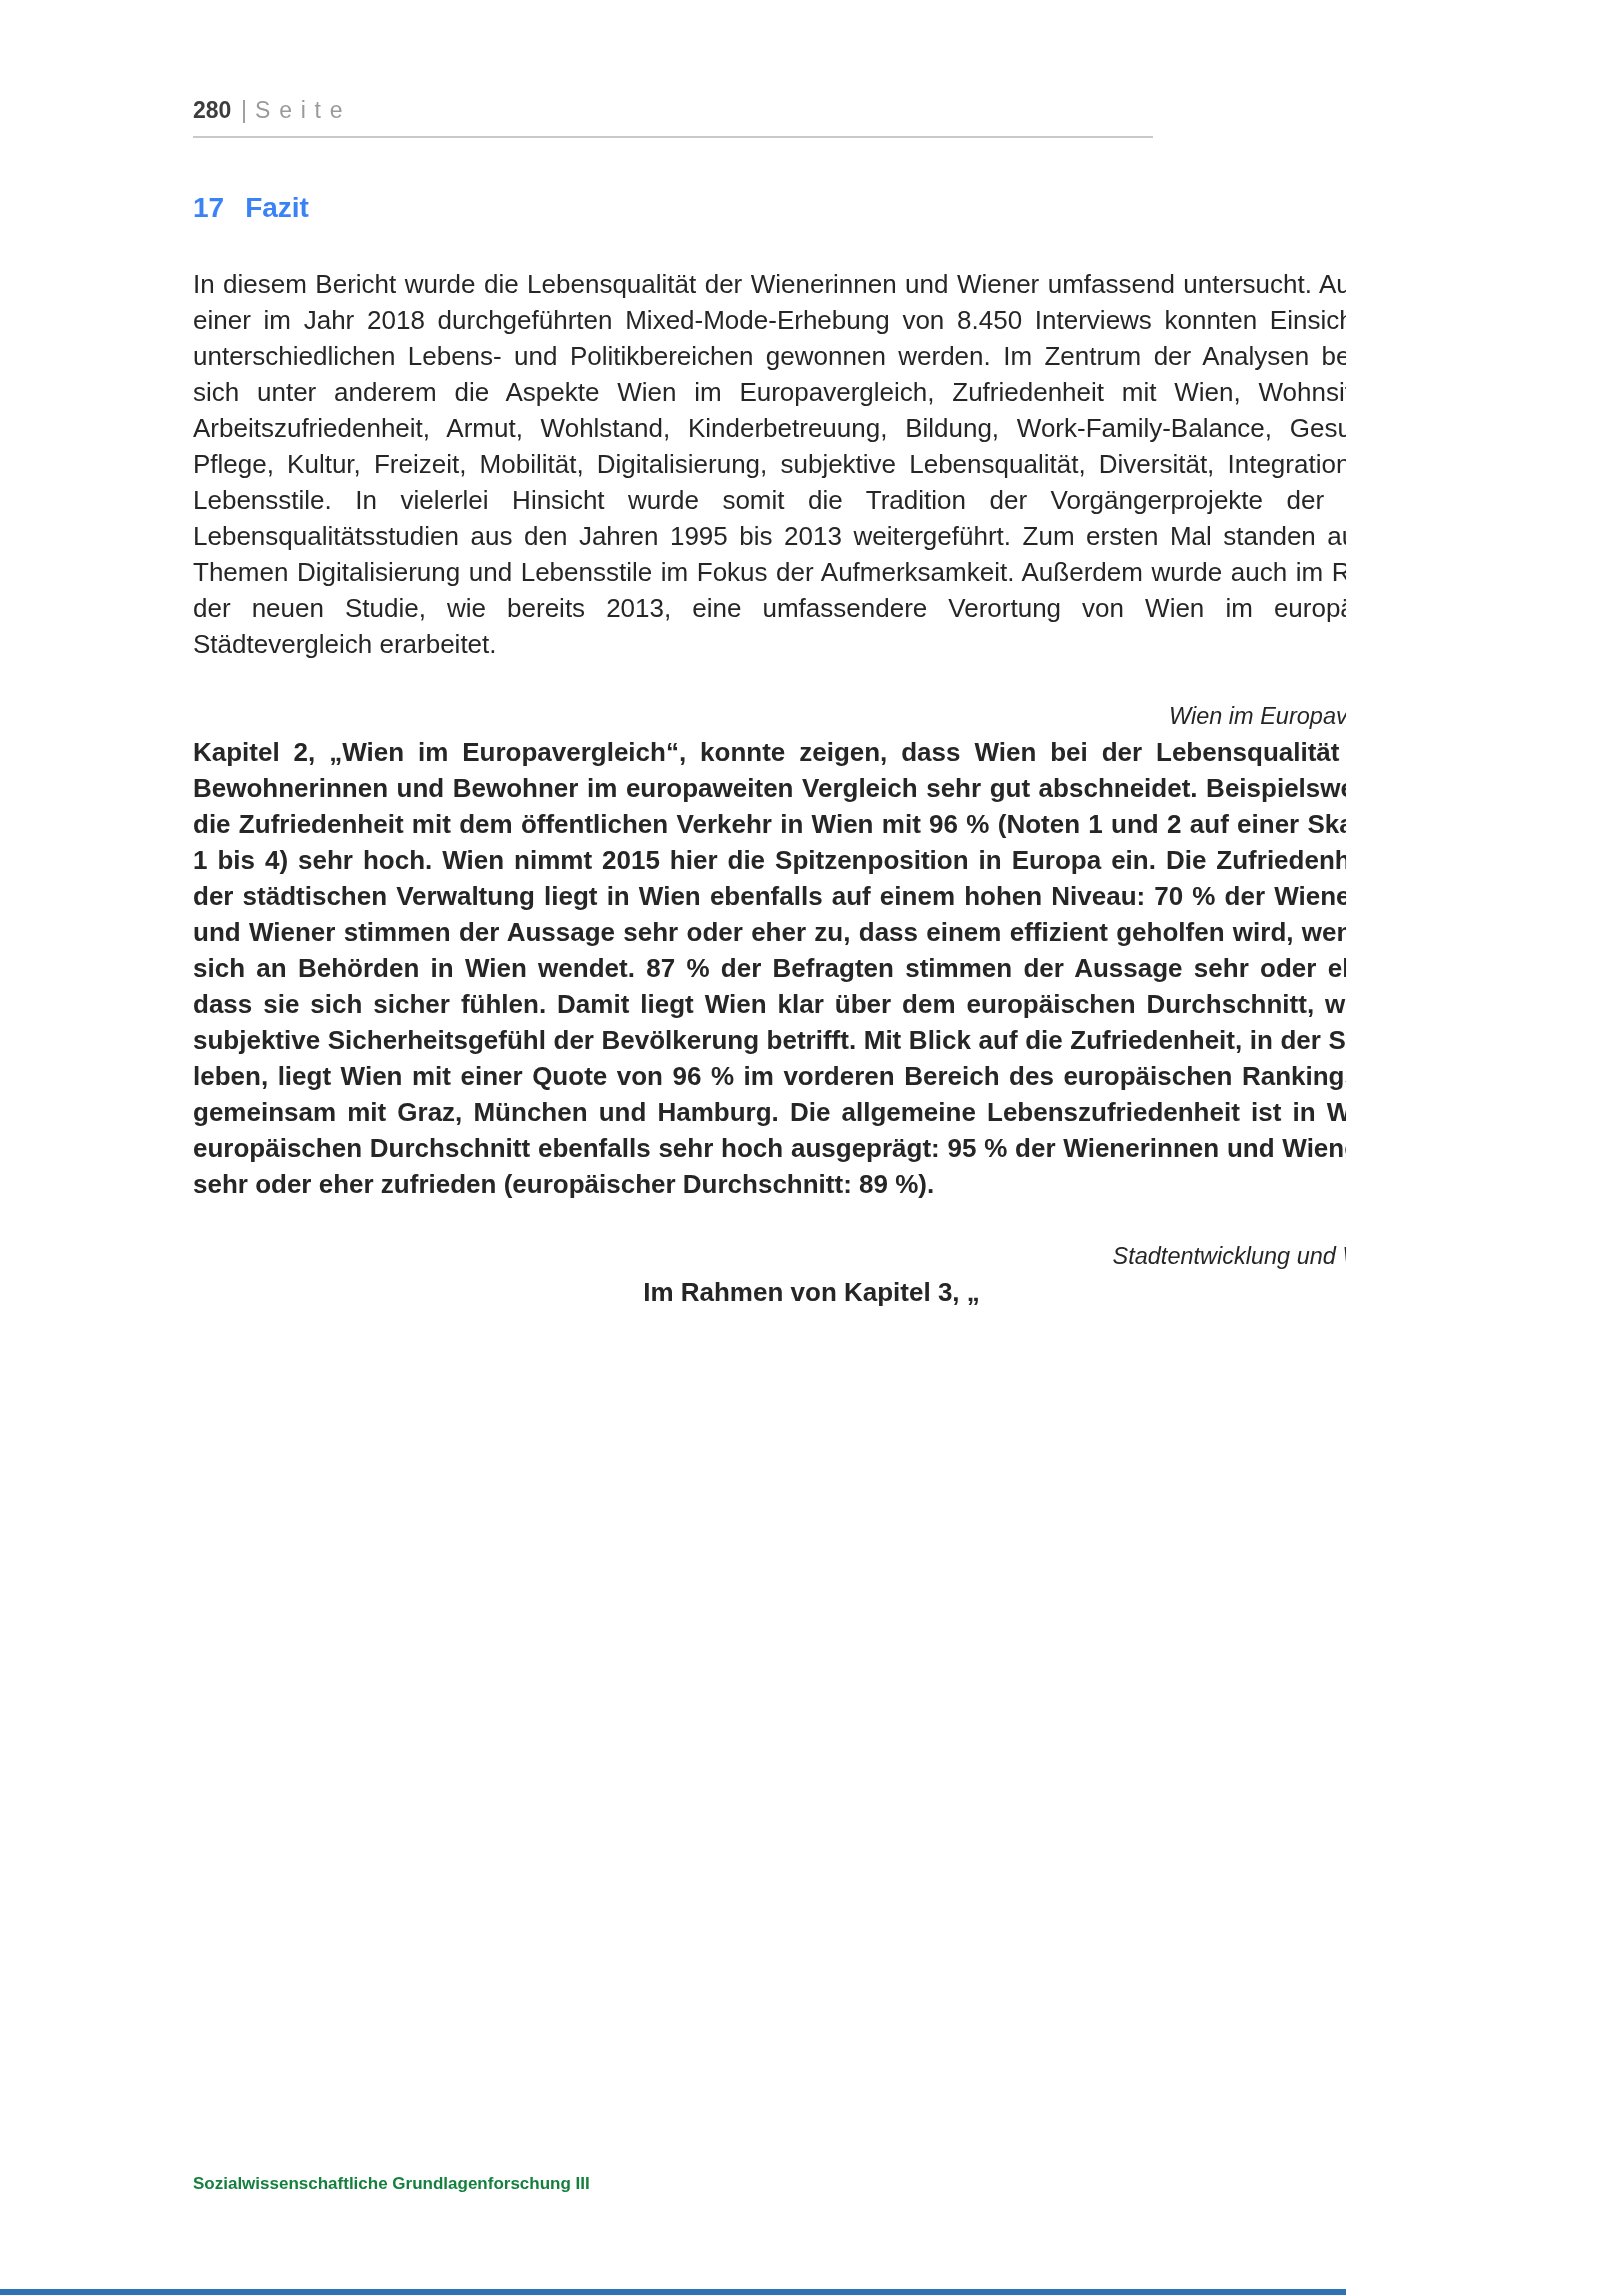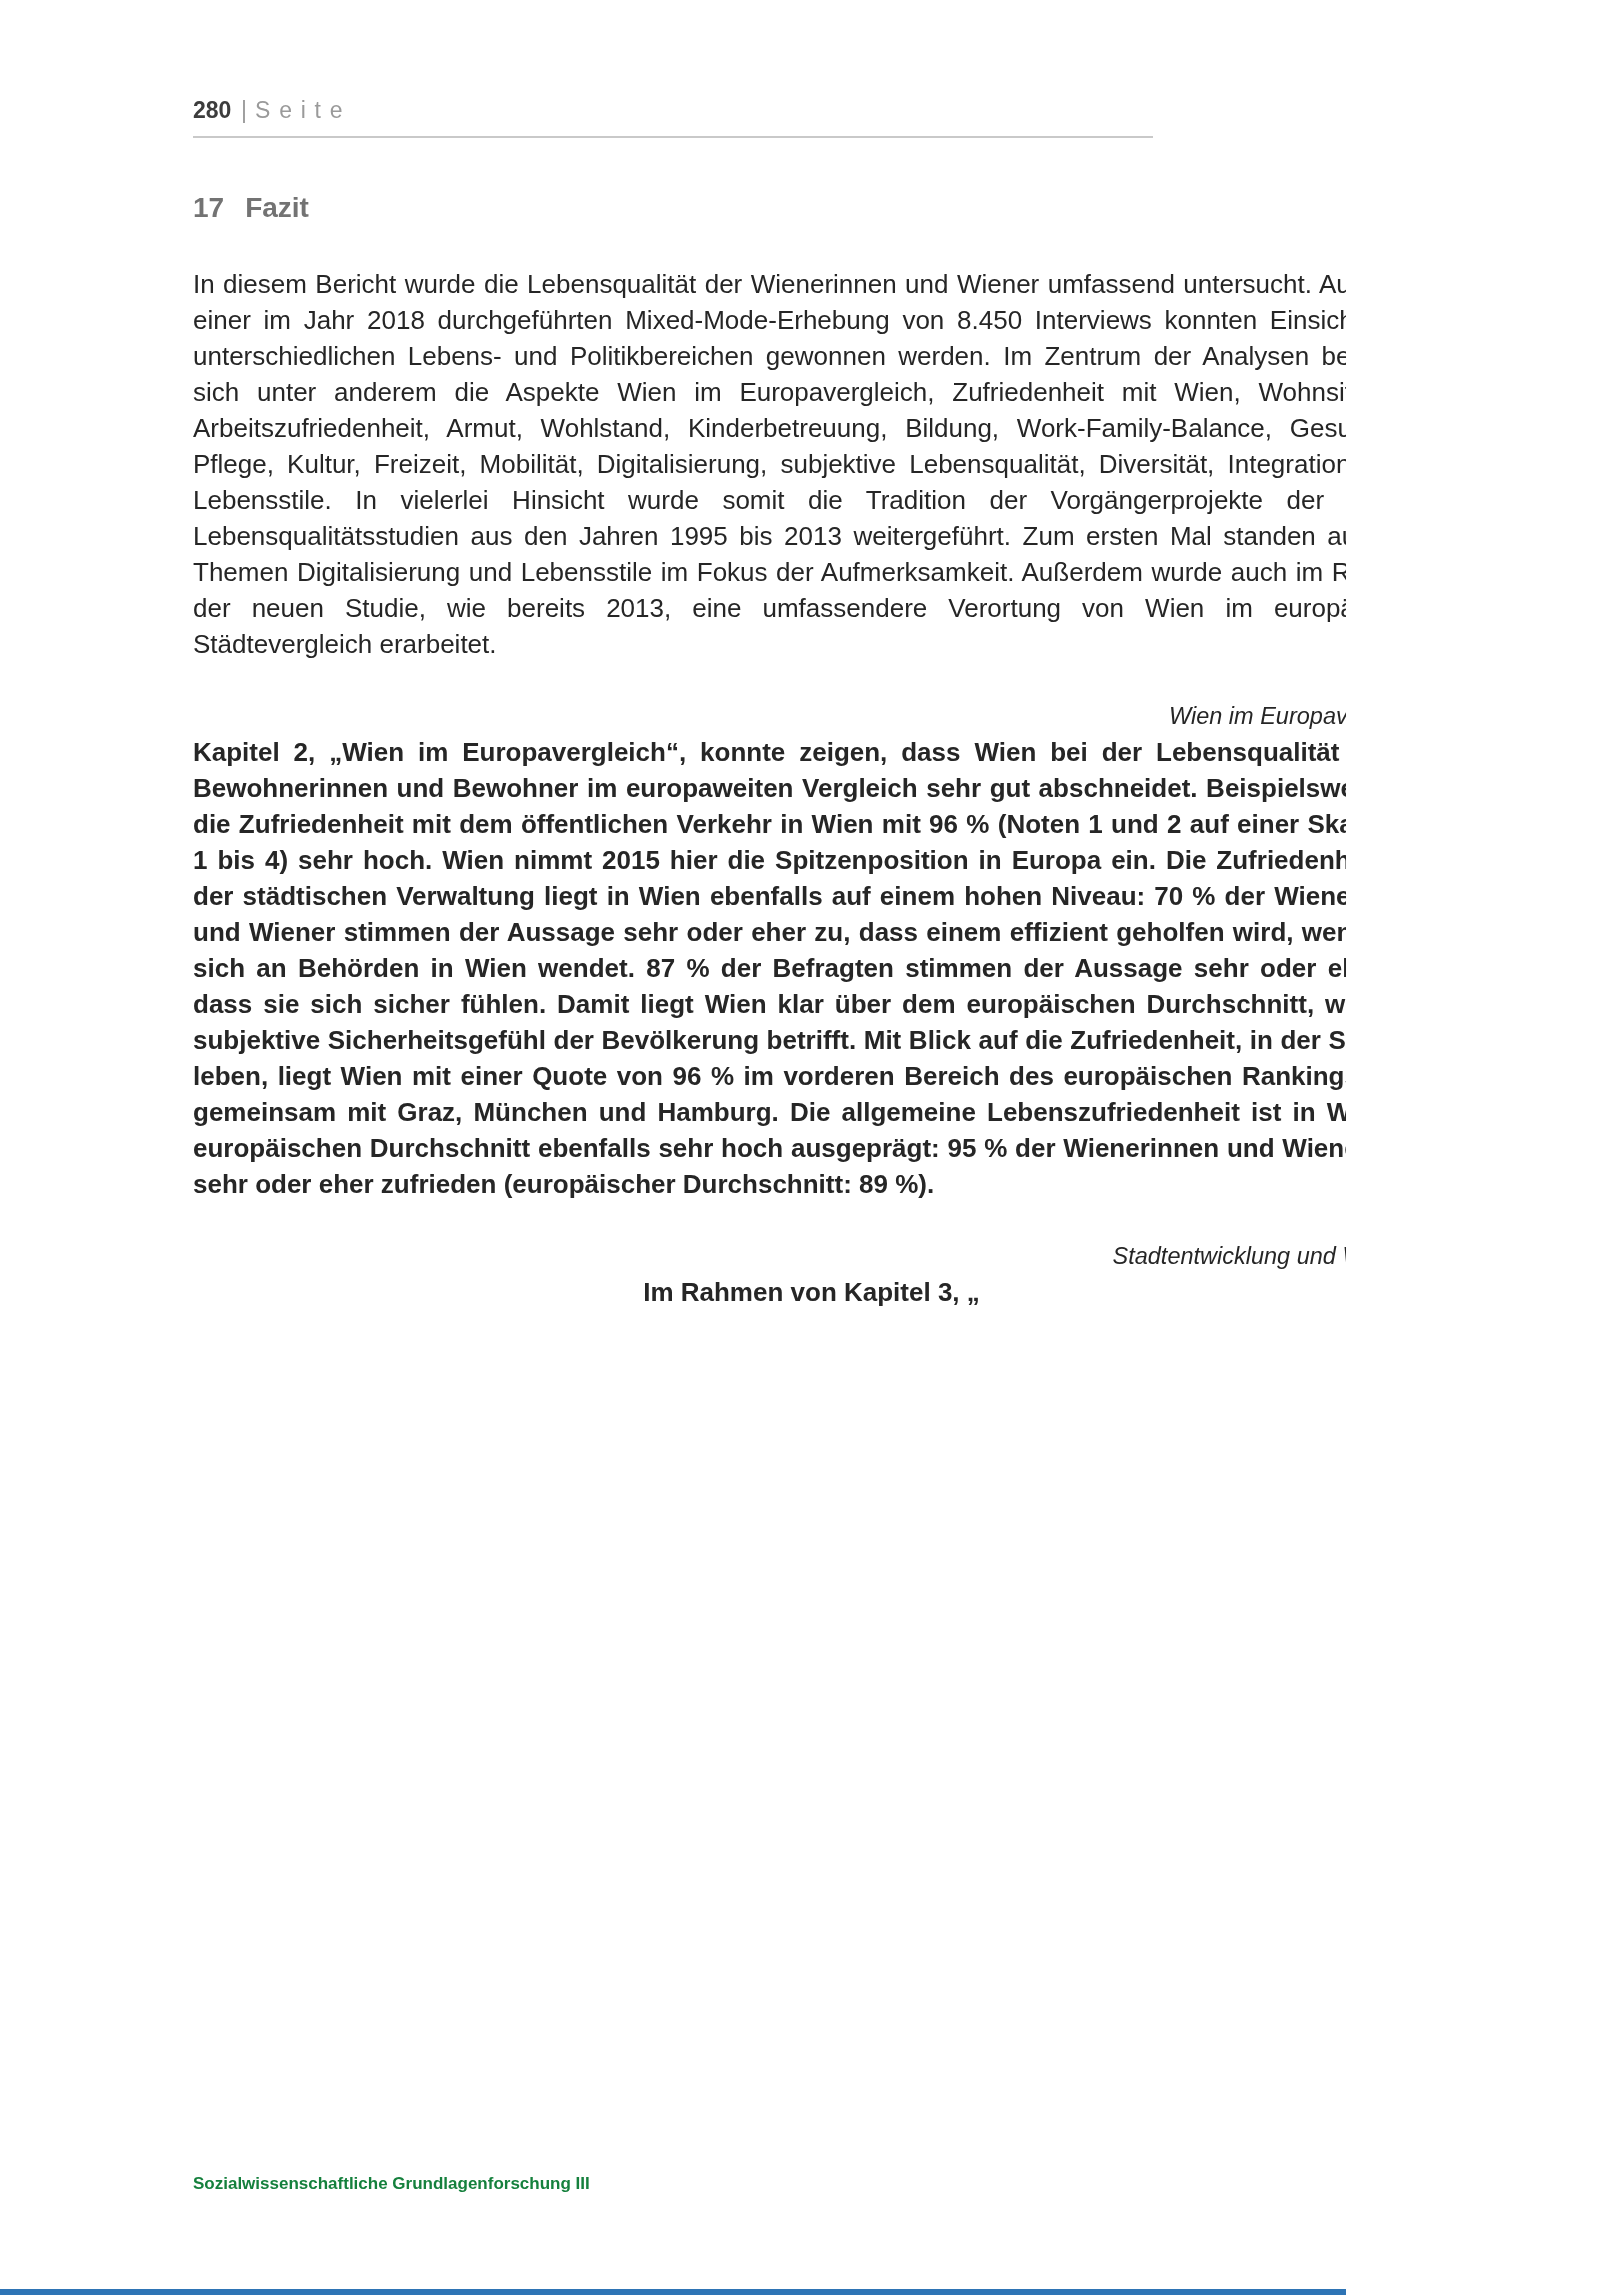--- a/index.html
+++ b/index.html
@@ -49,21 +49,21 @@
   
   .doc-main {
     position: absolute;
     top: 192px;
     left: 193px;
     width: 1237px;
   }
   .chapter-heading {
     font-size: 28px;
     font-weight: bold;
-    color: #737373;
+    color: #3b82f6;
     margin: 0 0 42px 0;
     line-height: 32px;
   }
   .chapter-number {
     display: inline-block;
     margin-right: 21px;
   }
   .doc-main p {
     font-size: 26px;
     line-height: 36px;

